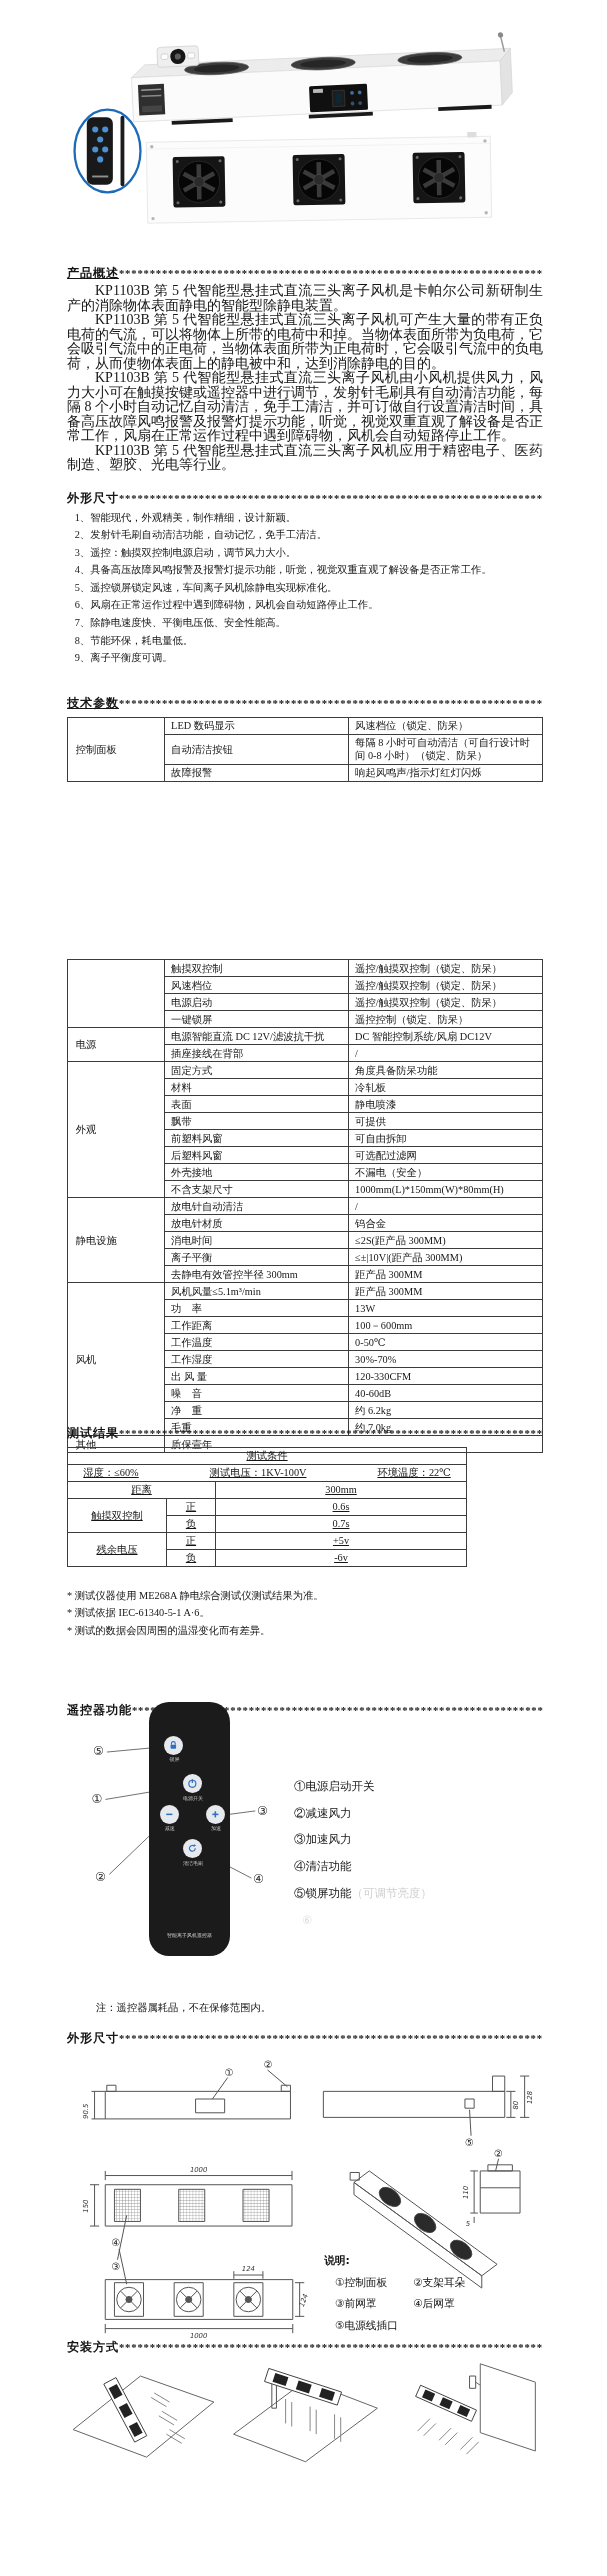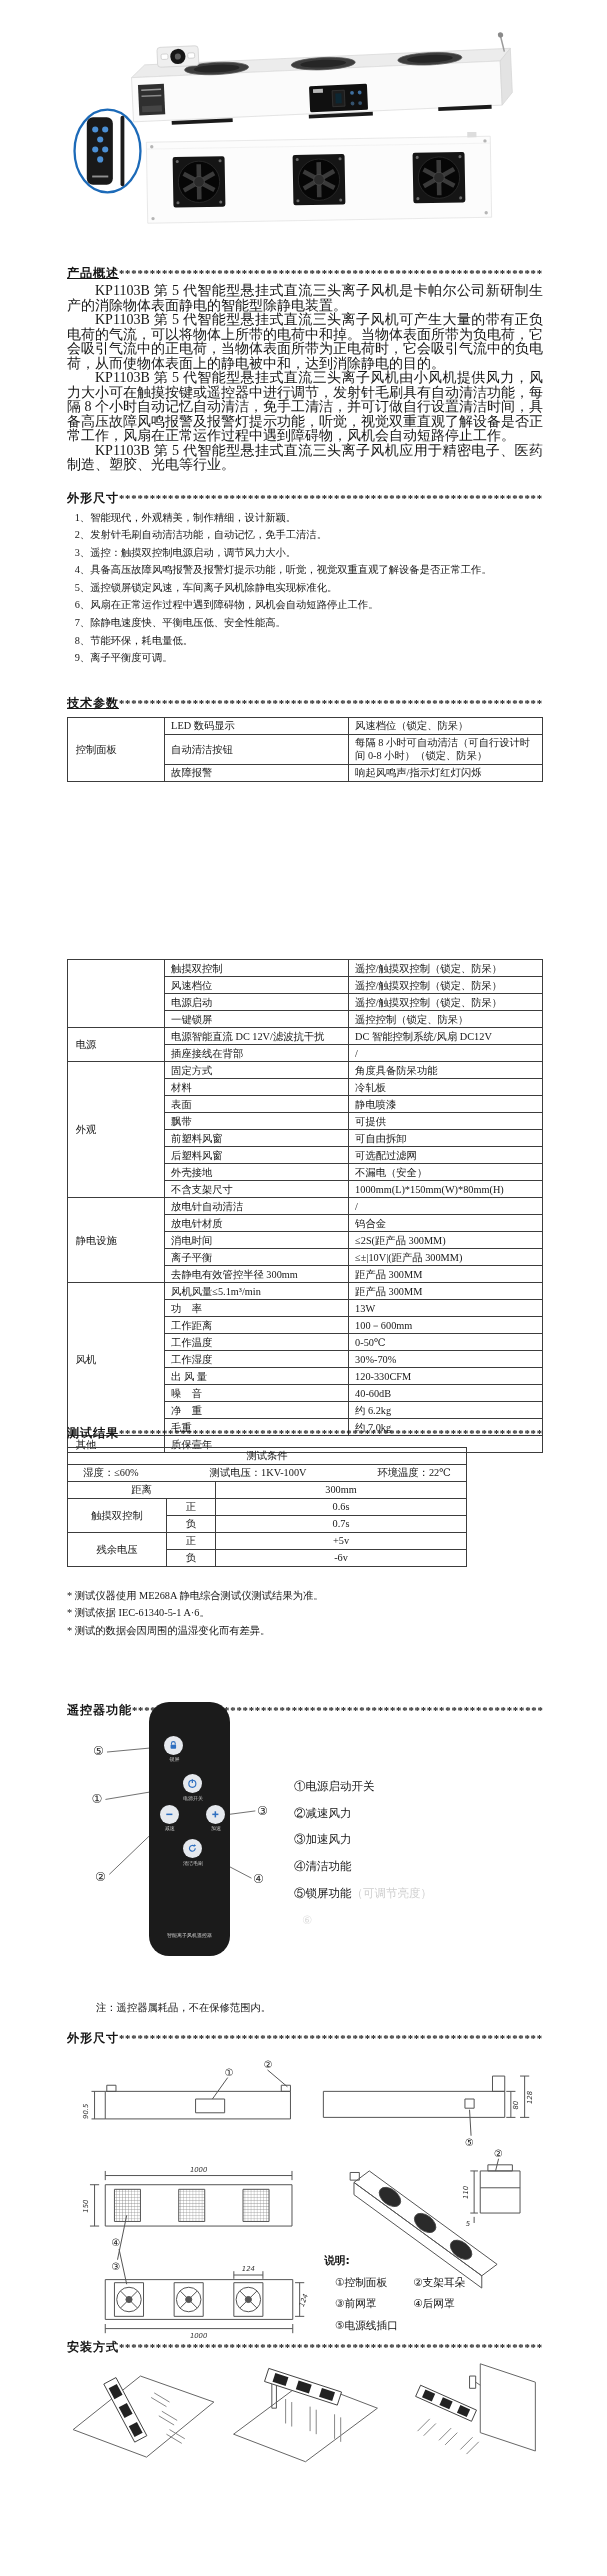--- a/index.html
+++ b/index.html
@@ -14,21 +14,21 @@
   .stars{flex:1;overflow:hidden;white-space:nowrap;font-weight:700;font-size:10.7px;letter-spacing:0.8px;}
   
   p.ov{margin:0;font-size:14px;line-height:14.5px;text-indent:2em;text-align:justify;}
   .feat{font-size:10.3px;line-height:17.6px;padding-left:2em;text-indent:-2em;margin-left:7.7px;width:440px;}
   
   table{border-collapse:collapse;table-layout:fixed;font-size:10.3px;}
   table,td{border:0.8px solid #3c3c3c;}
   table{border:1.1px solid #2e2e2e;}
   td{padding:1.5px 6.1px;line-height:13px;vertical-align:middle;word-break:break-all;}
   td.g{padding-left:7.7px;}
-  .ttest td{text-align:center;padding:1.5px 4.6px;}
+  .ttest td{text-align:center;padding:1.5px 4.6px;text-decoration:underline;}
   .cond{display:flex;justify-content:space-between;padding:0 10.7px;}
   .note{font-size:10.3px;line-height:17.6px;}
   
   .remote-body{position:absolute;background:#1b1b1b;border-radius:20px;}
   .rbtn{position:absolute;width:19px;height:19px;border-radius:50%;background:#e6e9ee;
         display:flex;align-items:center;justify-content:center;}
   .rbtn svg{width:10.7px;height:10.7px;}
   .rlbl{position:absolute;width:34px;text-align:center;font-size:5px;color:#c2c2c2;
         font-family:"DejaVu Sans","Liberation Sans",sans-serif;}
   .remote-label{position:absolute;left:0;width:100%;text-align:center;font-size:5px;color:#d0d0d0;

